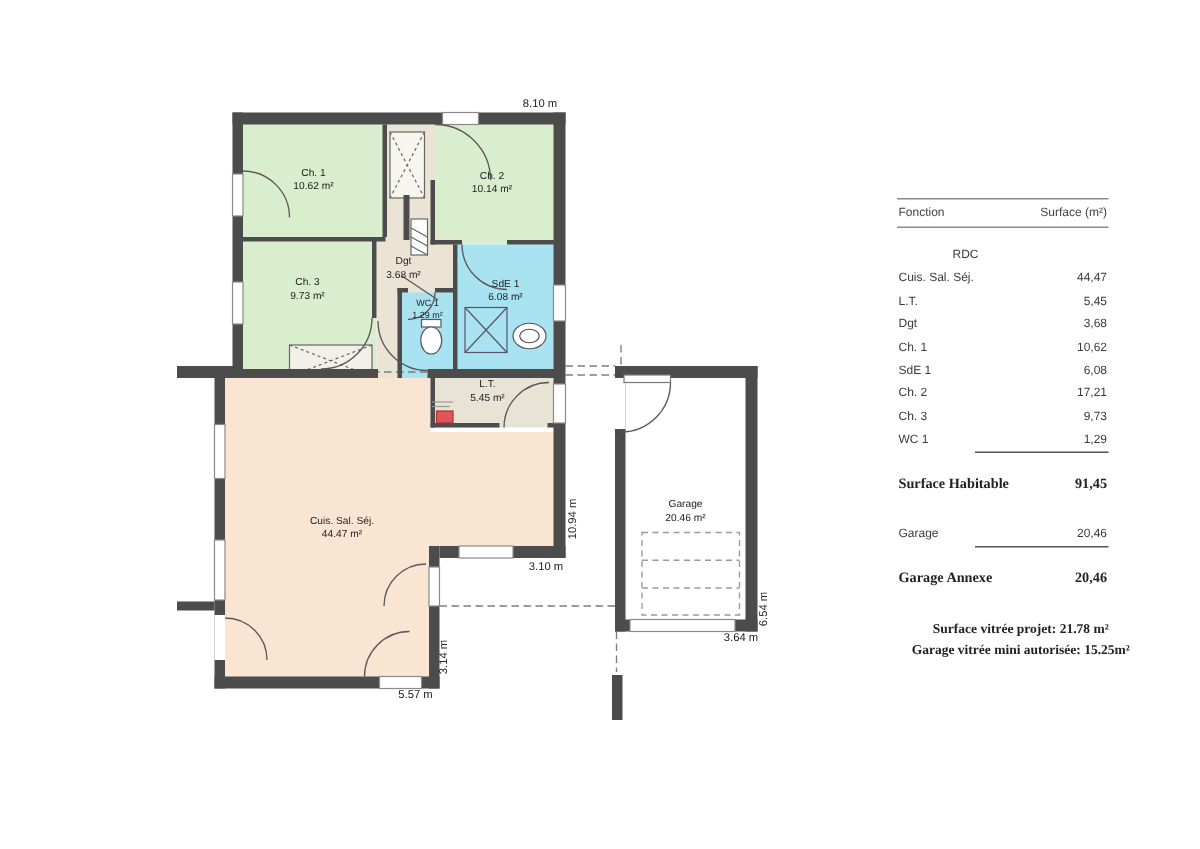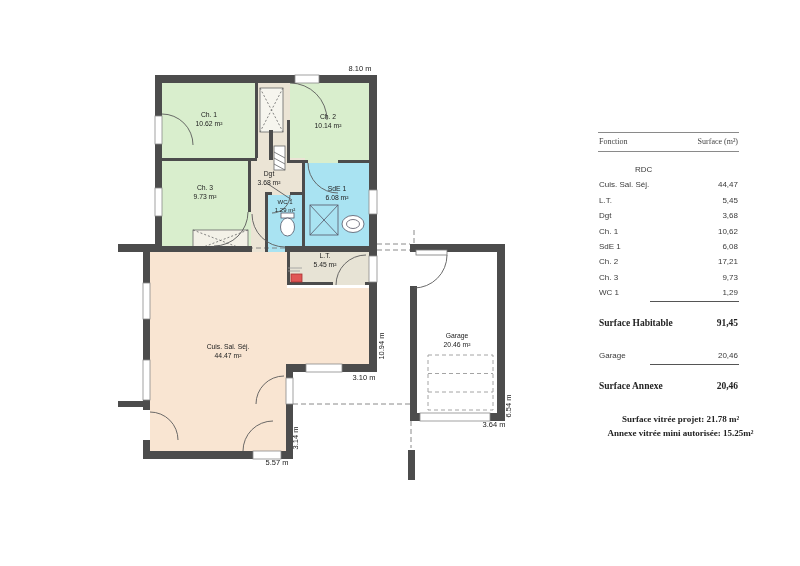--- a/index.html
+++ b/index.html
@@ -6,21 +6,21 @@
   #canvas{position:relative;width:800px;height:566px;background:#fff;overflow:hidden;
           font-family:"Liberation Sans",sans-serif;}
   #plan-svg{position:absolute;left:0;top:0;}
   svg text{font-family:"Liberation Sans",sans-serif;fill:#222;}
 
   .page-title{position:absolute;left:610px;top:17px;font-size:21px;letter-spacing:.5px;
               color:#111;font-weight:500;white-space:nowrap;}
 
   .tbl{position:absolute;left:598px;top:132px;width:141px;font-size:8px;color:#3a3a3a;}
   .tbl-head{display:flex;justify-content:space-between;border-top:1px solid #8a8a8a;
-            border-bottom:1px solid #8a8a8a;padding:4px 1px 5px;color:#444;font-family:Liberation Serif, serif;}
+            border-bottom:1px solid #8a8a8a;padding:4px 1px 5px;color:#444;}
   .lvl{margin-top:13px;padding:0 1px;margin-left:36px;}
   .row{display:flex;justify-content:space-between;margin-top:6.4px;padding:0 1px;}
   .sumline{border-top:1px solid #555;margin-left:52px;margin-top:4px;height:0;}
   .total{display:flex;justify-content:space-between;margin-top:16px;padding:0 1px;
          font-family:"Liberation Serif",serif;font-weight:bold;font-size:9.5px;color:#222;}
   .annex-gap{height:16px;}
   .notes{margin-top:21px;width:165px;font-family:"Liberation Serif",serif;font-weight:bold;
          font-size:9px;color:#222;line-height:14px;white-space:nowrap;text-align:center;}
 </style>
 </head>
@@ -249,23 +249,23 @@
         <span>91,45</span>
     </div>
 
     <div class="annex-gap"></div>
     <div class="row">
       <span>Garage</span>
         <span>20,46</span>
     </div>
     <div class="sumline"></div>
     <div class="total">
-      <span>Surface Annexe</span>
+      <span>Garage Annexe</span>
         <span>20,46</span>
     </div>
 
     <div class="notes">
       <div>Surface vitrée projet:  21.78 m²</div>
-      <div>Annexe vitrée mini autorisée:  15.25m²</div>
+      <div>Garage vitrée mini autorisée:  15.25m²</div>
     </div>
   </div>
 
 </div>
 
 </body></html>

